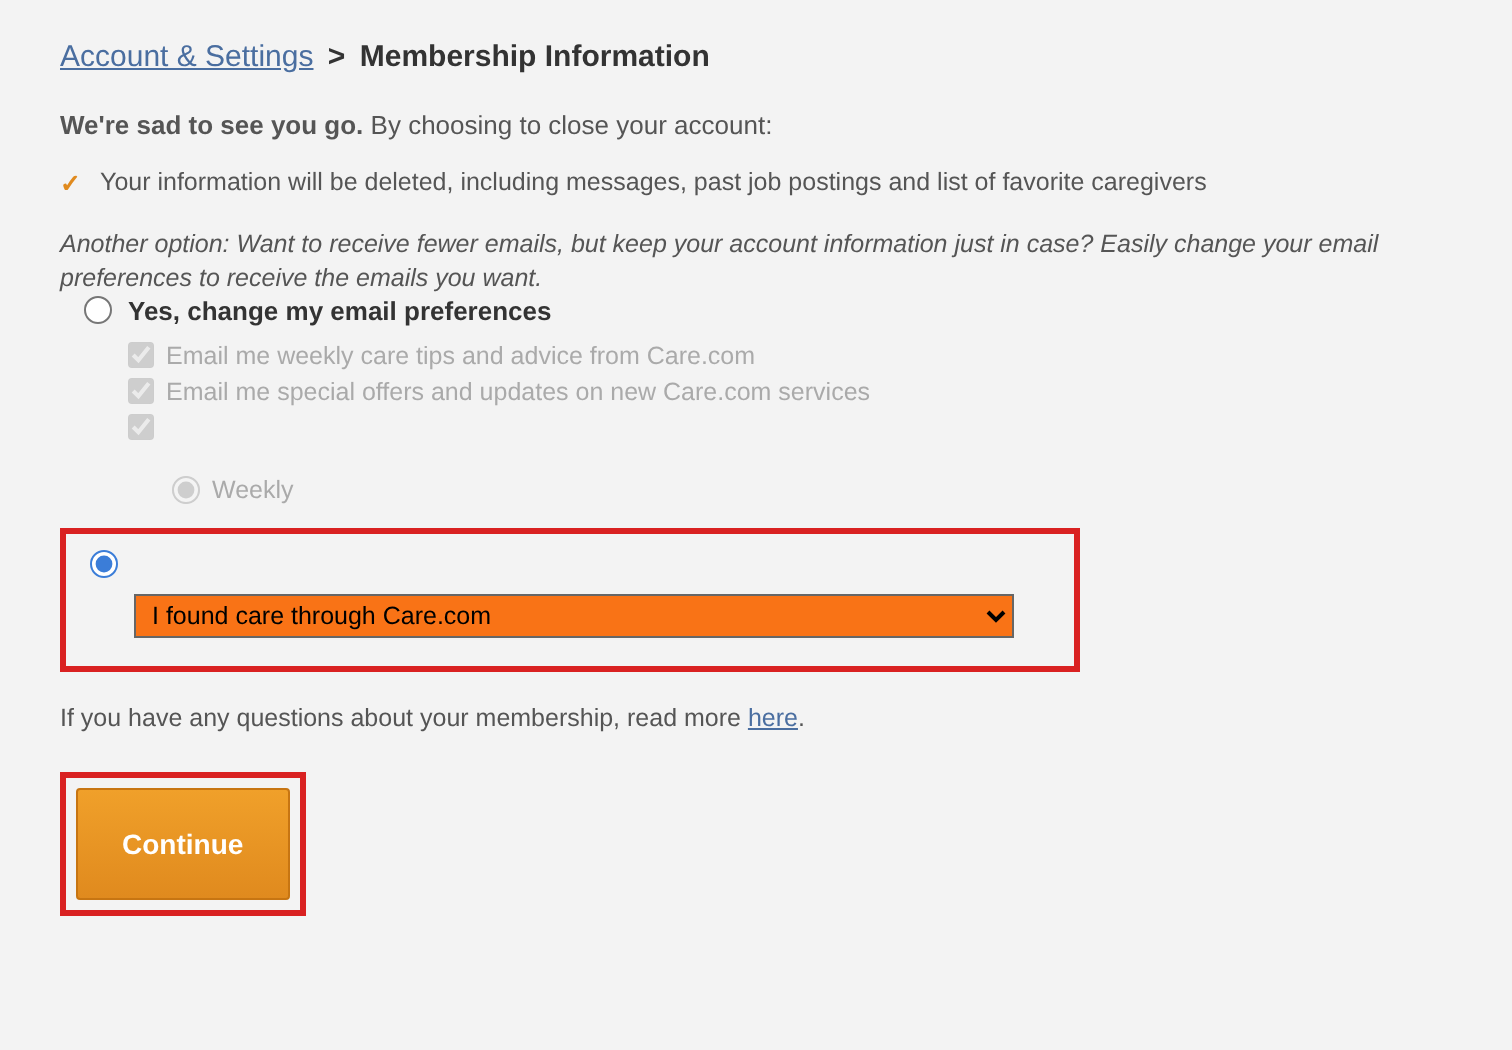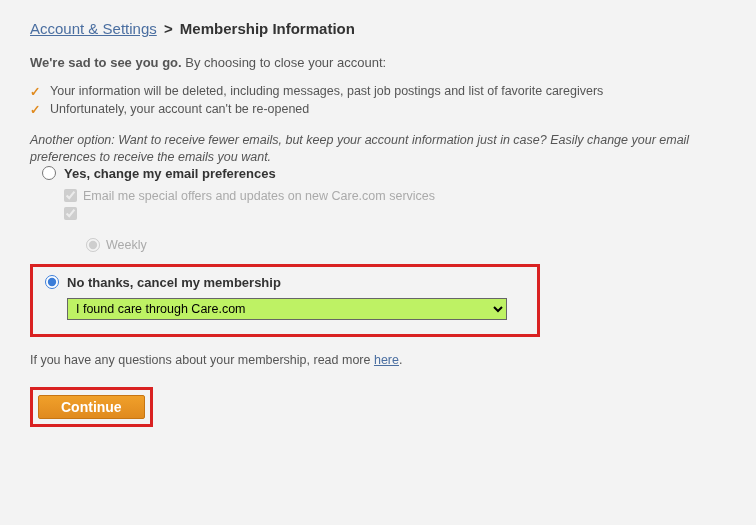--- a/index.html
+++ b/index.html
@@ -109,21 +109,21 @@
       color: #555;
       font-size: 12.5px;
       padding-left: 22px;
       margin-bottom: 6px;
     }
     .reason-select {
       width: 440px;
       margin-left: 22px;
       padding: 2px 4px;
       font-size: 12.5px;
-      background: #bef264;
+      background: #f97316;
       border: 1px solid #666;
     }
     .footer-text {
       color: #555;
       font-size: 12.5px;
       margin-bottom: 20px;
     }
     .footer-text a {
       color: #4a6ea0;
       text-decoration: underline;
@@ -132,21 +132,21 @@
       border: 3px solid #d92121;
       display: inline-block;
       padding: 5px;
     }
     .continue-btn {
       background: linear-gradient(to bottom, #f0a02a, #e08a1e);
       border: 1px solid #c77512;
       color: #fff;
       font-weight: bold;
       font-size: 14px;
-      padding: 3px 22px;
+      padding: 19px 22px;
       cursor: pointer;
       border-radius: 2px;
     }
     input[type="radio"] {
       width: 14px;
       height: 14px;
       accent-color: #3b7dd8;
     }
   </style>
 </head>
@@ -159,48 +159,50 @@
   <span class="sep">&gt;</span>
   <span class="current">Membership Information</span>
 </div>
 
 <p class="intro">
   <span class="bold">We're sad to see you go.</span><span> By choosing to close your account:</span>
 </p>
 
 <ul class="bullets">
   <li>Your information will be deleted, including messages, past job postings and list of favorite caregivers</li>
-  <li>Unfortunately, your account can't be re-opened</li>
 </ul>
 
 <p class="note">Another option: Want to receive fewer emails, but keep your account information just in case? Easily change your email preferences to receive the emails you want.</p>
 
 <div class="option-row">
   <input type="radio" name="choice" style="">
   <label>Yes, change my email preferences</label>
 </div>
 
 <div class="sub-options">
   <div class="sub-check">
     <input type="checkbox" checked="" disabled="" style="">
+    <span>Email me weekly care tips and advice from Care.com</span>
+  </div>
+  <div class="sub-check">
+    <input type="checkbox" checked="" disabled="" style="">
     <span>Email me special offers and updates on new Care.com services</span>
   </div>
   <div class="sub-check">
     <input type="checkbox" checked="" disabled="" style="">
   </div>
   <div class="sub-radio">
     <input type="radio" checked="" disabled="" style="">
     <span>Weekly</span>
   </div>
 </div>
 
 <div class="cancel-box">
   <div class="option-row">
     <input type="radio" name="choice" checked="" style="">
-    <label>No thanks, cancel my membership</label>
   </div>
   <select class="reason-select">
     <option>I found care through Care.com</option>
   </select>
 </div>
 
 <p class="footer-text">
   <span>If you have any questions about your membership, read more </span><a href="#">here</a><span>.</span>
 </p>
 

